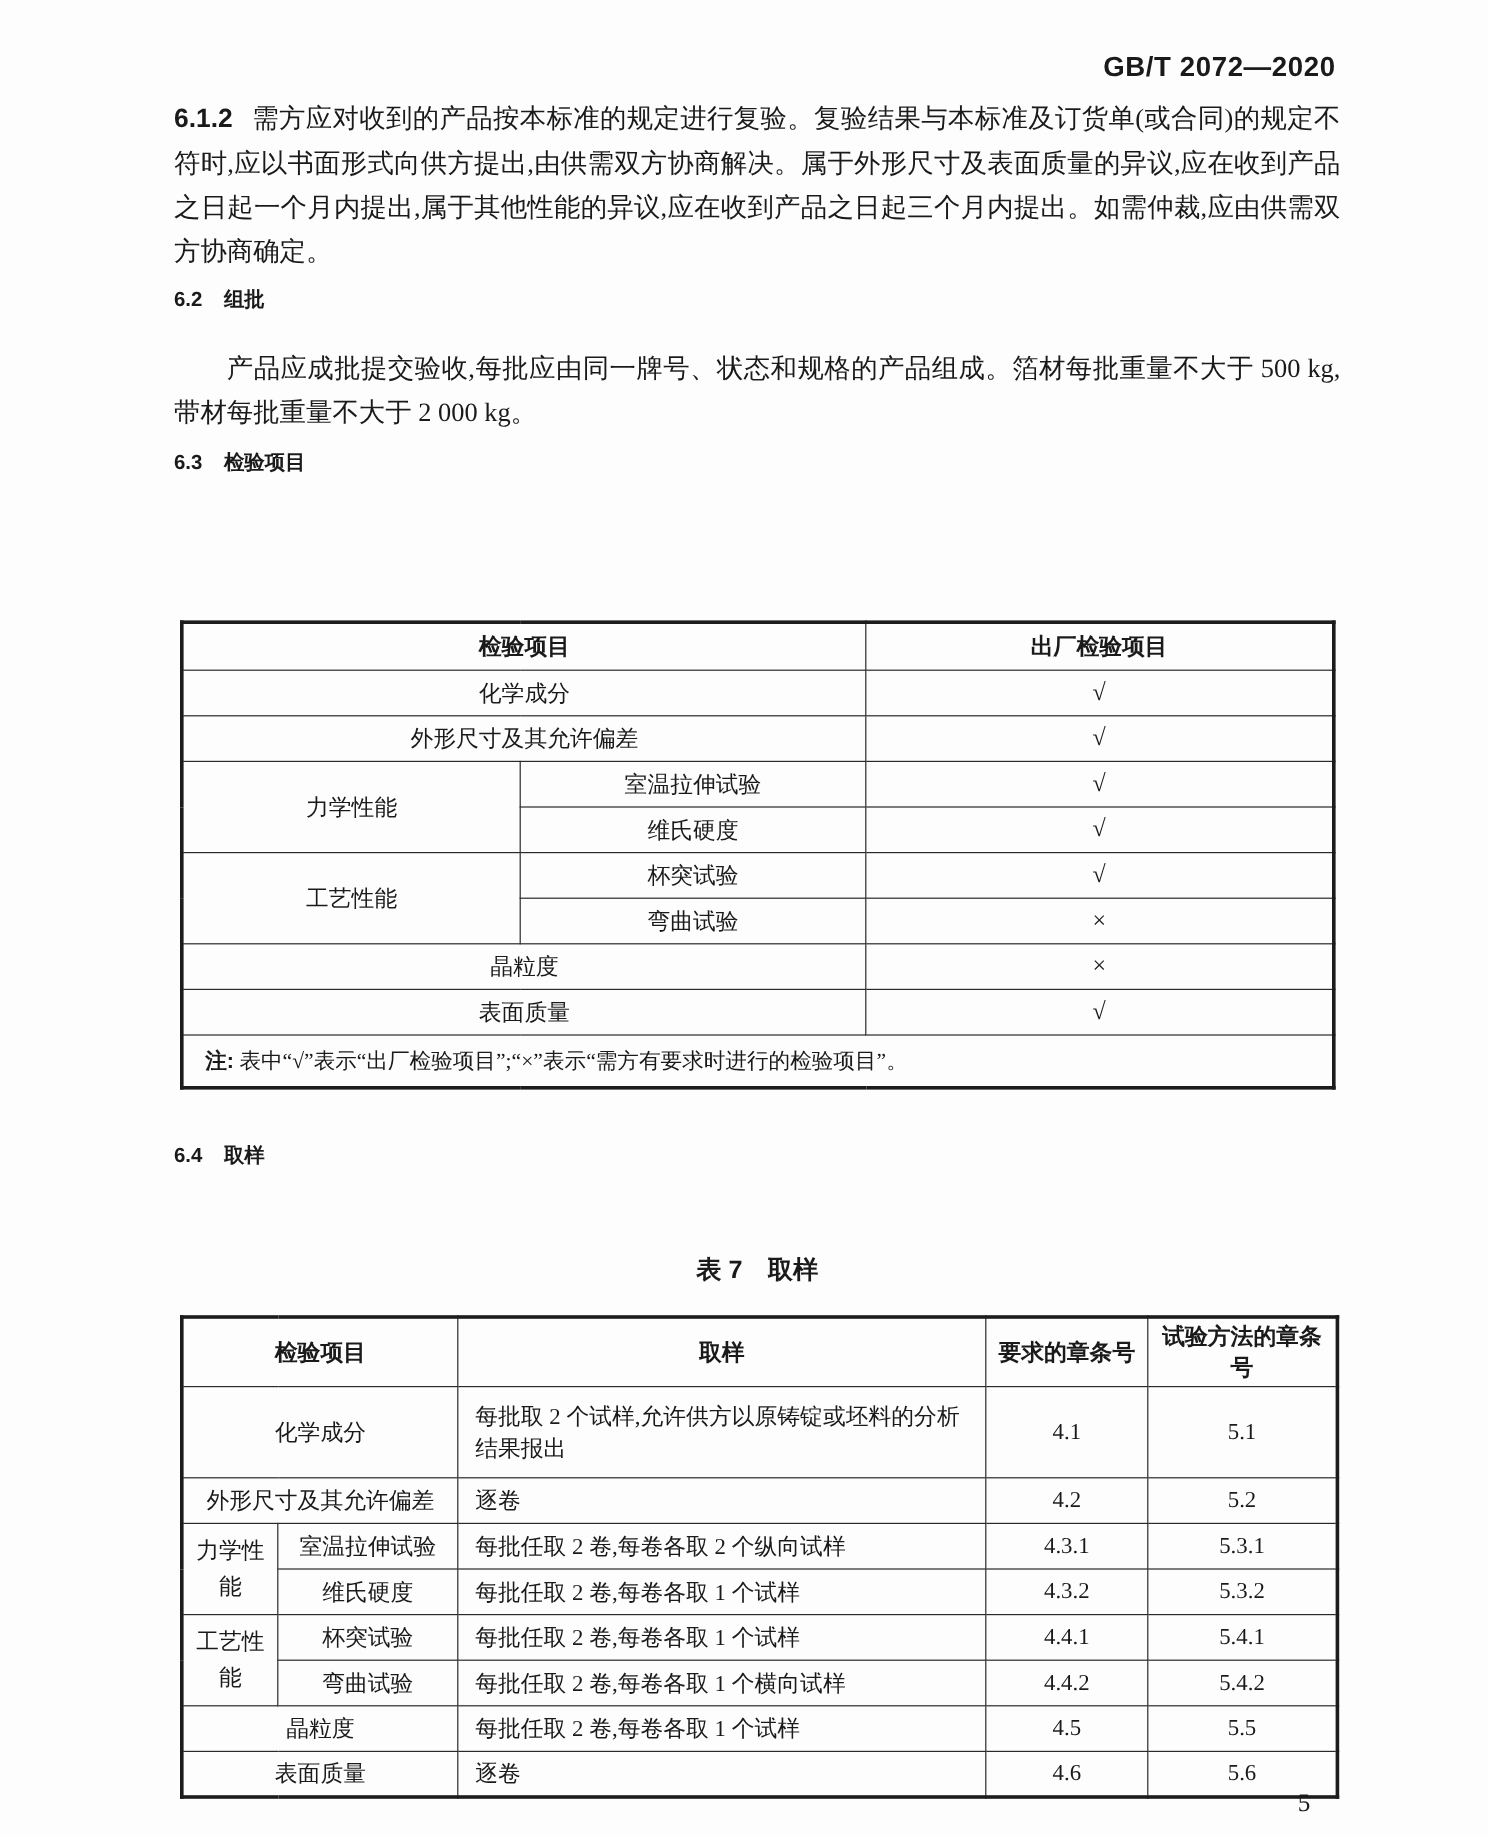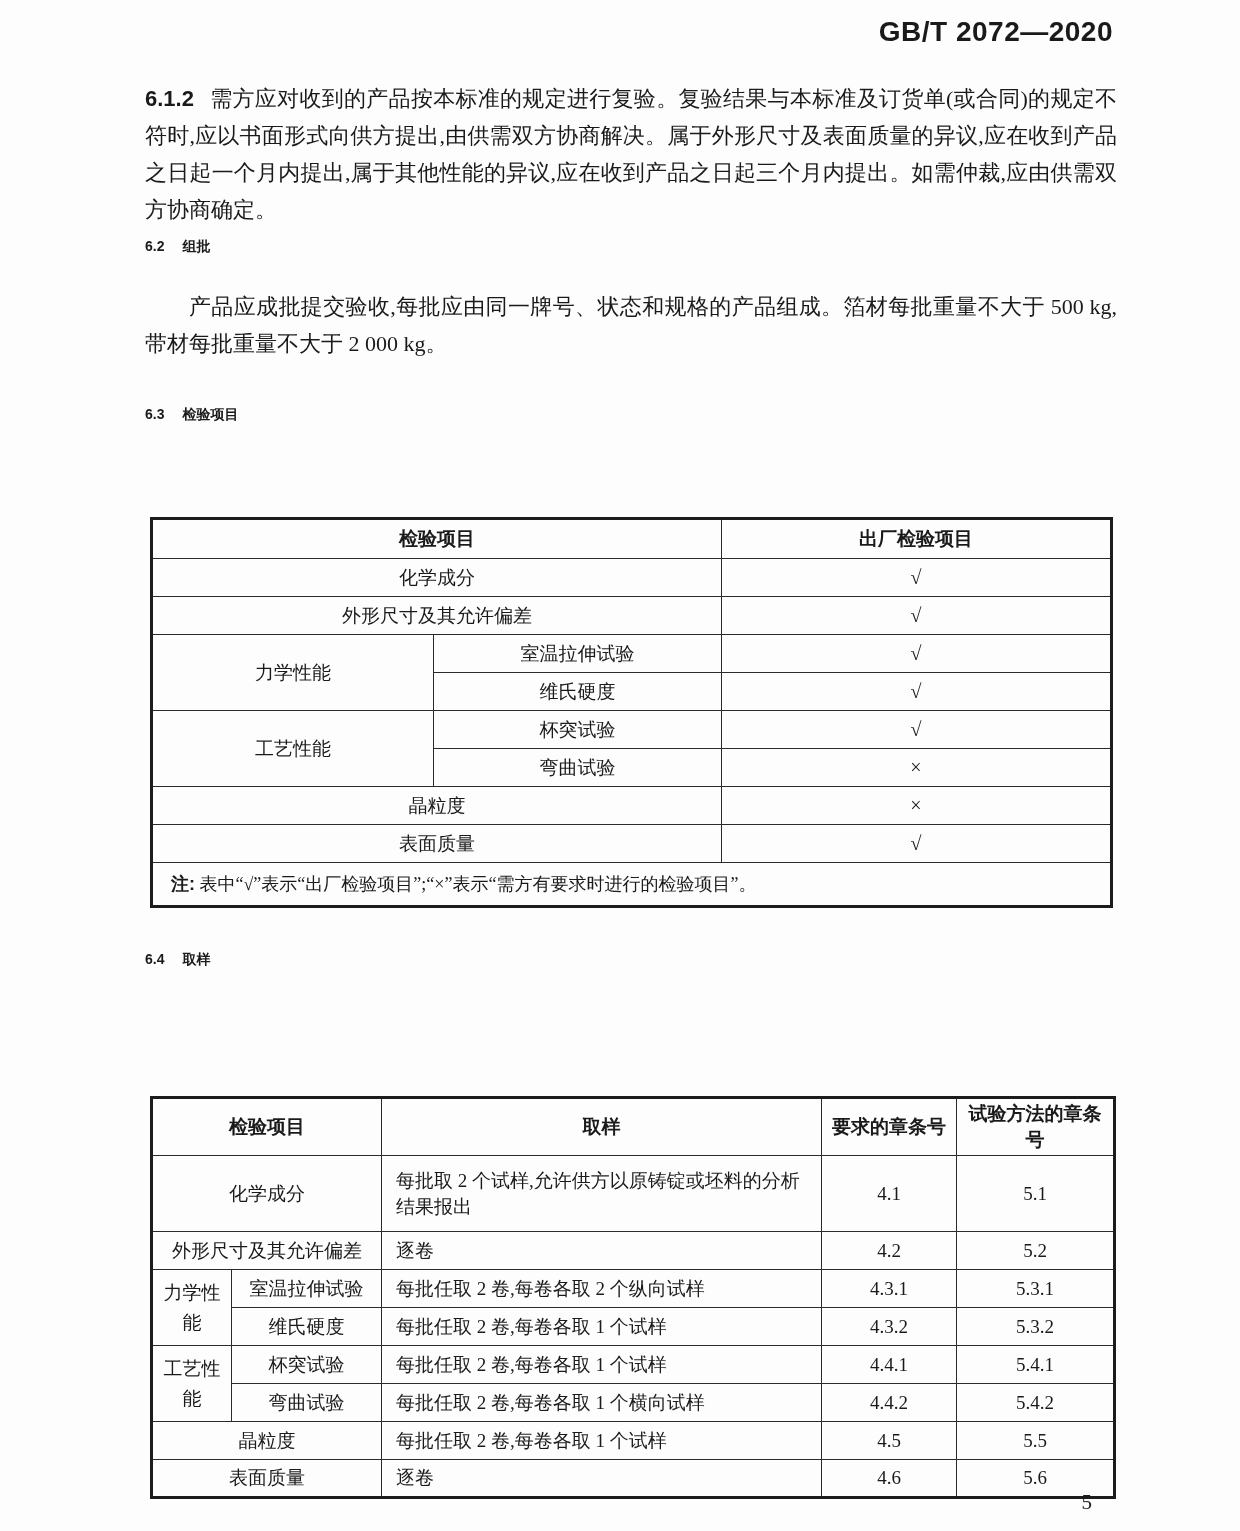--- a/index.html
+++ b/index.html
@@ -8,25 +8,25 @@
     position: relative;
     width: 1240px;
     height: 1531px;
     background: #fdfdfd;
     color: #1a1a1a;
     font-family: "Liberation Serif", "DejaVu Serif", serif;
     overflow: hidden;
   }
   .doc-header {
     position: absolute;
-    top: 16px;
+    top: 42px;
     right: 127px;
     font-family: "Liberation Sans", "DejaVu Sans", sans-serif;
     font-weight: 700;
-    font-size: 28px;
+    font-size: 23px;
     letter-spacing: 0.5px;
   }
   .para {
     position: absolute;
     left: 145px;
     width: 972px;
     font-size: 22px;
     line-height: 37px;
     text-align: justify;
   }
@@ -34,21 +34,21 @@
     font-family: "Liberation Sans", "DejaVu Sans", sans-serif;
     font-weight: 700;
     margin-right: 16px;
   }
   .para.indent { text-indent: 2em; font-family: Liberation Serif, serif; }
   .sec-heading {
     position: absolute;
     left: 145px;
     font-family: "Liberation Sans", "DejaVu Sans", sans-serif;
     font-weight: 700;
-    font-size: 14px;
+    font-size: 17px;
   }
   .sec-heading .num { margin-right: 18px; }
   .tbl-caption {
     position: absolute;
     left: 145px;
     width: 972px;
     text-align: center;
     font-family: "Liberation Sans", "DejaVu Sans", sans-serif;
     font-weight: 700;
     font-size: 21px;
@@ -97,21 +97,21 @@
 
   <p class="para" style="top: 80px;">
     <span class="lead-num">6.1.2</span><span>需方应对收到的产品按本标准的规定进行复验。复验结果与本标准及订货单(或合同)的规定不符时,应以书面形式向供方提出,由供需双方协商解决。属于外形尺寸及表面质量的异议,应在收到产品之日起一个月内提出,属于其他性能的异议,应在收到产品之日起三个月内提出。如需仲裁,应由供需双方协商确定。</span>
   </p>
 
   <h3 class="sec-heading" style="top: 238px;">
     <span class="num">6.2</span><span>组批</span>
   </h3>
   <p class="para indent" style="top: 288px;">产品应成批提交验收,每批应由同一牌号、状态和规格的产品组成。箔材每批重量不大于 500 kg,带材每批重量不大于 2 000 kg。</p>
 
-  <h3 class="sec-heading" style="top: 374px; margin-top: 32px;">
+  <h3 class="sec-heading" style="top: 374px;">
     <span class="num">6.3</span><span>检验项目</span>
   </h3>
 
 
   <table class="tbl" id="table6">
     <colgroup>
         <col style="width:282px">
         <col style="width:288px">
         <col style="width:390px">
       </colgroup>
@@ -160,20 +160,21 @@
           <span>表中“√”表示“出厂检验项目”;“×”表示“需方有要求时进行的检验项目”。</span>
         </td>
       </tr>
     </tbody>
   </table>
 
   <h3 class="sec-heading" style="top: 951px;">
     <span class="num">6.4</span><span>取样</span>
   </h3>
 
+  <div class="tbl-caption" style="top: 1044px;">表 7　取样</div>
 
   <table class="tbl" id="table7">
     <colgroup>
         <col style="width:80px">
         <col style="width:150px">
         <col style="width:440px">
         <col style="width:135px">
         <col style="width:158px">
       </colgroup>
     <tbody>

